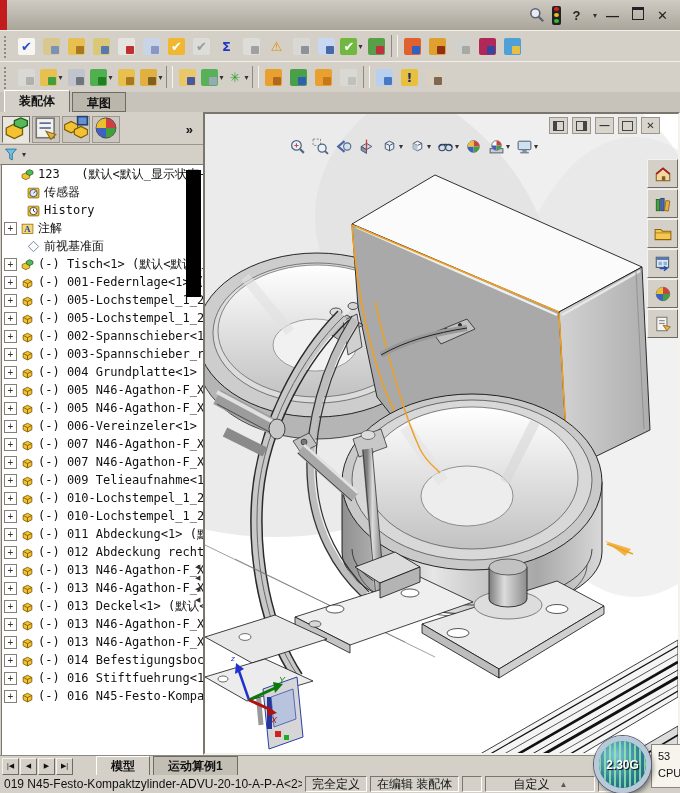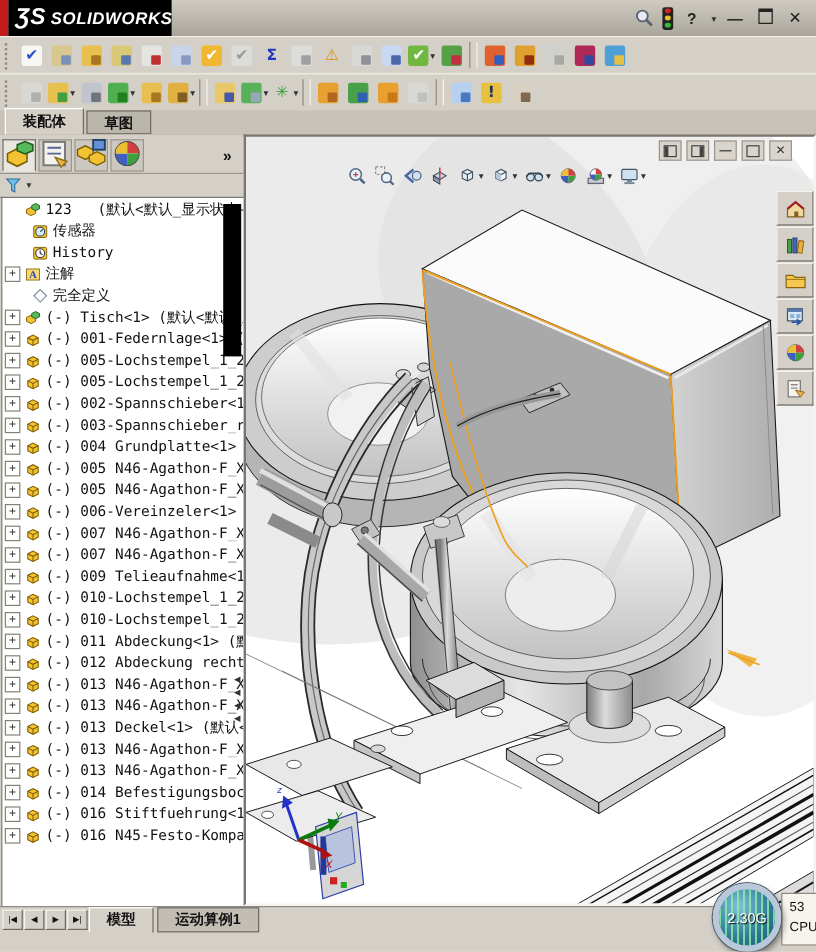--- a/index.html
+++ b/index.html
@@ -108,35 +108,31 @@
   #sb-custom .tri{font-size:8px;color:#555}
   #sb-q{width:16px;justify-content:center;color:#0a7a0a;font-weight:bold;font-family:"Liberation Serif",serif}
 
   
   #gauge{position:absolute;left:594px;top:736px;width:47px;height:47px;border-radius:50%;z-index:40;
     background:radial-gradient(circle at 35% 30%,#7fc4dc,#2f7f97 55%,#175a74);
     border:5px solid #b9c9d9;box-shadow:0 0 0 1px #55616e,2px 3px 5px rgba(0,0,0,.45);overflow:hidden}
   #gauge .bars{position:absolute;inset:0;border-radius:50%;
     background:repeating-linear-gradient(90deg,rgba(150,235,170,.8) 0 2px,rgba(0,0,0,0) 2px 5px)}
   #gauge .val{position:absolute;inset:0;display:flex;align-items:center;justify-content:center;
-    color:#fff;font-weight:normal;font-size:12px;text-shadow:1px 1px 1px #000}
+    color:#fff;font-weight:bold;font-size:12px;text-shadow:1px 1px 1px #000}
   #cpubox{position:absolute;left:651px;top:744px;width:60px;height:44px;background:#f6f4ec;
     border:1px solid #8a867e;z-index:35;font-size:11px;padding:3px 0 0 6px;box-sizing:border-box;line-height:17px}
 </style>
 </head>
 <body>
 
 <div id="app">
 
   <div id="titlebar">
     <div id="red-accent"></div>
-    <div id="logo">
-      <span class="mark">ƷS</span>
-      <span>SOLIDWORKS</span>
-    </div>
     <div id="title-right">
       <span class="ticon16">
         <svg viewBox="0 0 16 16">
             <circle cx="6.5" cy="6.5" r="4" fill="#e8ecf2" stroke="#5a6470" stroke-width="1.4"></circle>
             <line x1="9.5" y1="9.5" x2="13.5" y2="13.5" stroke="#5a6470" stroke-width="2"></line>
           </svg>
       </span>
       <span id="traffic">
           <i style="background:#e02020"></i>
           <i style="background:#e8c020"></i>
@@ -454,21 +450,21 @@
                 <rect x="1" y="2" width="10" height="9" rx="1" fill="#f2c233" stroke="#7c5c00" stroke-width=".7"></rect>
                 <circle cx="6" cy="6.5" r="3.4" fill="#fff" stroke="#334" stroke-width=".8"></circle>
                 <path d="M6 4.3 V6.5 L7.8 7.6" fill="none" stroke="#334" stroke-width=".9"></path>
               </svg></span><span class="tlabel">History</span></div>
           <div class="trow" style="padding-left:2px"><span class="texp show">+</span><span class="ic ti"><svg viewBox="0 0 12 12" width="100%" height="100%">
                 <rect x="1" y="2" width="10" height="8.5" fill="#f8d870" stroke="#8c6c10" stroke-width=".7"></rect>
                 <text x="6" y="9" font-size="8" font-weight="bold" fill="#2040c0" text-anchor="middle" font-family="serif">A</text>
               </svg></span><span class="tlabel">注解</span></div>
           <div class="trow" style="padding-left:8px"><span class="texp hide">+</span><span class="ic ti"><svg viewBox="0 0 12 12" width="100%" height="100%">
                 <path d="M6 1.2 L10.8 6 L6 10.8 L1.2 6 Z" fill="#eef2fa" fill-opacity=".35" stroke="#8088a0" stroke-width=".9"></path>
-              </svg></span><span class="tlabel">完全定义</span></div>
+              </svg></span><span class="tlabel">前视基准面</span></div>
           <div class="trow" style="padding-left:2px"><span class="texp show">+</span><span class="ic ti"><svg viewBox="0 0 12 12" width="100%" height="100%">
                 <path d="M1 6 L4.5 4.5 L8 6 L8 9 L4.5 10.8 L1 9 Z" fill="#f2c233" stroke="#7c5c00" stroke-width=".7"></path>
                 <path d="M5 3 L8 1.5 L11 3 L11 5.5 L8 7 L5 5.5 Z" fill="#57b857" stroke="#1d5c1d" stroke-width=".7"></path>
               </svg></span><span class="tlabel">(-) Tisch&lt;1&gt; (默认&lt;默认_显</span></div>
           <div class="trow" style="padding-left:2px"><span class="texp show">+</span><span class="ic ti"><svg viewBox="0 0 12 12" width="100%" height="100%">
                 <path d="M2 5 L6 3 L10 5 L10 9 L6 11 L2 9 Z" fill="#f2c233" stroke="#7c5c00" stroke-width=".8"></path>
                 <path d="M2 5 L6 7 L10 5 M6 7 V11" fill="none" stroke="#7c5c00" stroke-width=".8"></path>
               </svg></span><span class="tlabel">(-) 001-Federnlage&lt;1&gt; (默认</span></div>
           <div class="trow" style="padding-left:2px"><span class="texp show">+</span><span class="ic ti"><svg viewBox="0 0 12 12" width="100%" height="100%">
                 <path d="M2 5 L6 3 L10 5 L10 9 L6 11 L2 9 Z" fill="#f2c233" stroke="#7c5c00" stroke-width=".8"></path>
@@ -931,27 +927,38 @@
   </div>
 
   <div id="motionstrip">
     <span style="display:flex">
 
     <span class="navbtn raised">|◀</span>
         <span class="navbtn raised">◀</span>
         <span class="navbtn raised">▶</span>
         <span class="navbtn raised">▶|</span>
       </span>
-    <span style="display:flex;margin-left:0">
+    <span style="display:flex;margin-left:22px">
 
     <span class="mtab active">模型</span>
         <span class="mtab idle">运动算例1</span>
       </span>
   </div>
 
+  <div id="statusbar">
+    <span class="sfield" id="sb-doc">019 N45-Festo-Kompaktzylinder-ADVU-20-10-A-P-A&lt;2&gt;</span>
+    <span class="sfield">完全定义</span>
+    <span class="sfield">在编辑 装配体</span>
+    <span class="sfield" style="width:6px"></span>
+    <span class="sfield" id="sb-custom">
+        <span>自定义</span>
+        <span class="tri">▲</span>
+      </span>
+    <span class="sfield" id="sb-q">?</span>
+  </div>
 
   <div id="gauge">
     <div class="bars"></div>
     <div class="val">2.30G</div>
   </div>
   <div id="cpubox">
     <div>53</div>
     <div>CPU:</div>
   </div>
 

